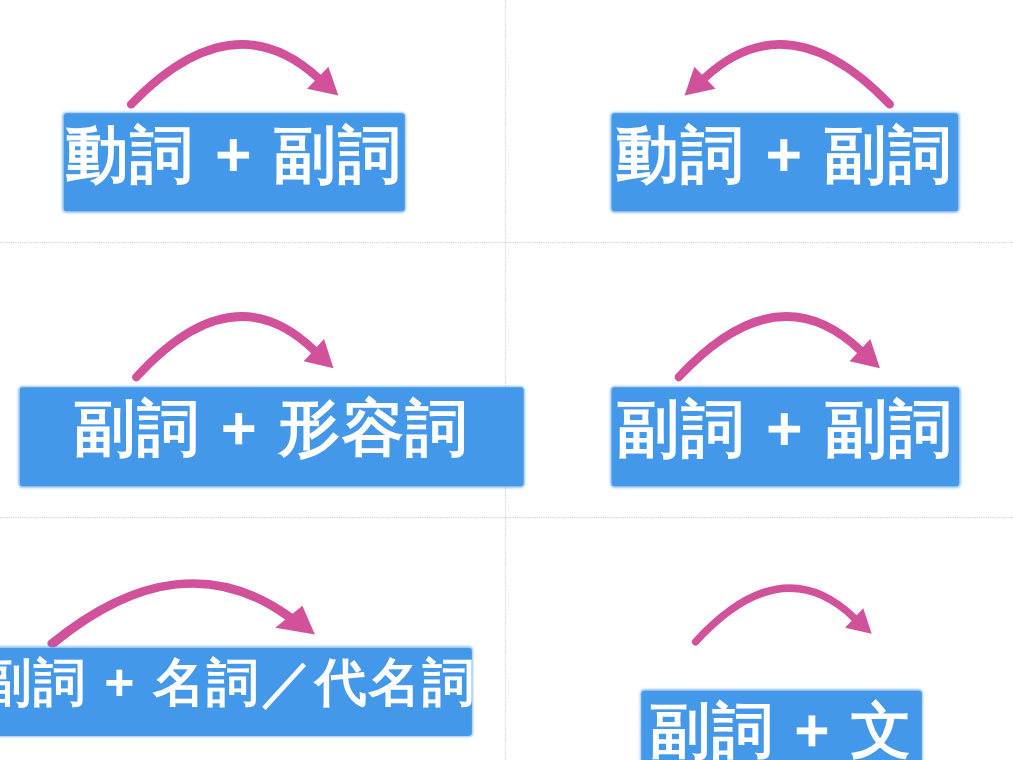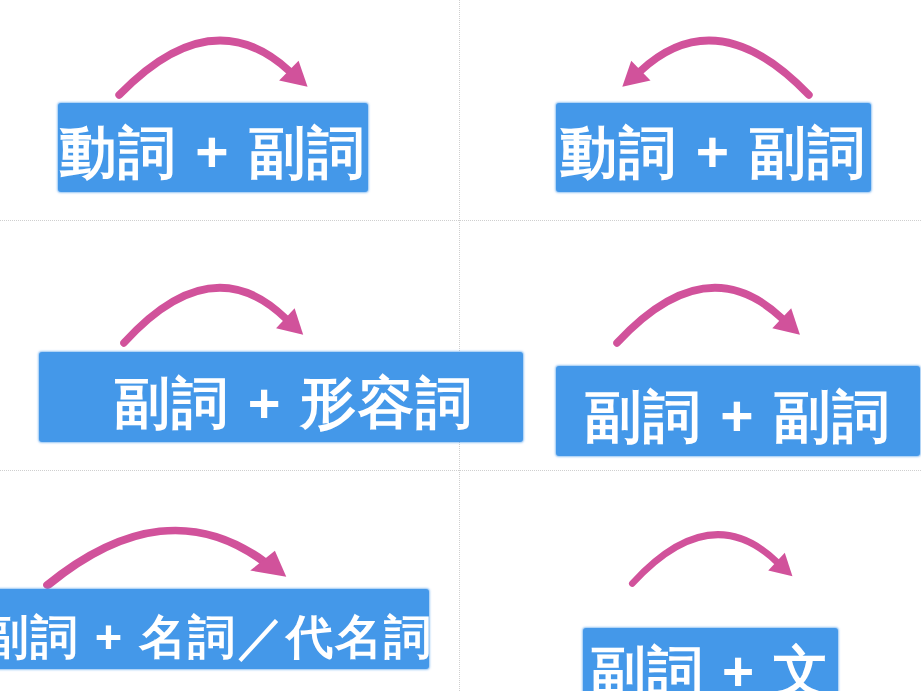--- a/index.html
+++ b/index.html
@@ -31,32 +31,32 @@
   }
   .h1 { top: 220px; }
   .h2 { top: 470px; }
 
   
   .pbox {
     position: absolute;
     background: var(--box-blue, #4498e9);
     color: var(--text-white, #ffffff);
     display: flex;
-    align-items: flex-end;
+    align-items: flex-start;
     justify-content: center;
     font-weight: bold;
     letter-spacing: 2px;
     border-radius: 3px;
     box-shadow: 0 0 2px 1px rgba(68, 152, 233, 0.55);
     white-space: nowrap;
   }
   .b1 { left: 58px;  top: 103px; width: 310px; height: 89px; font-size: 57px; }
   .b2 { left: 556px; top: 103px; width: 315px; height: 89px; font-size: 57px; }
-  .b3 { left: 39px;  top: 352px; width: 458px; height: 90px; font-size: 56px; padding-left: 26px; }
-  .b4 { left: 556px; top: 352px; width: 364px; height: 90px; font-size: 57px; margin-top: 14px; }
+  .b3 { left: 18px;  top: 352px; width: 458px; height: 90px; font-size: 56px; }
+  .b4 { left: 556px; top: 352px; width: 316px; height: 90px; font-size: 57px; }
   .b5 { left: -14px; top: 589px; width: 443px; height: 80px; font-size: 47px; }
   .b6 { left: 583px; top: 588px; width: 255px; height: 81px; font-size: 55px; margin-top: 40px; }
 
   
   .arrow {
     position: absolute;
   }
   .arrow svg { display: block; width: 100%; height: 100%; }
   .a1 { left: 113px; top: 14px;  width: 207px; height: 86px; }
   .a2 { left: 610px; top: 14px;  width: 205px; height: 86px; }

